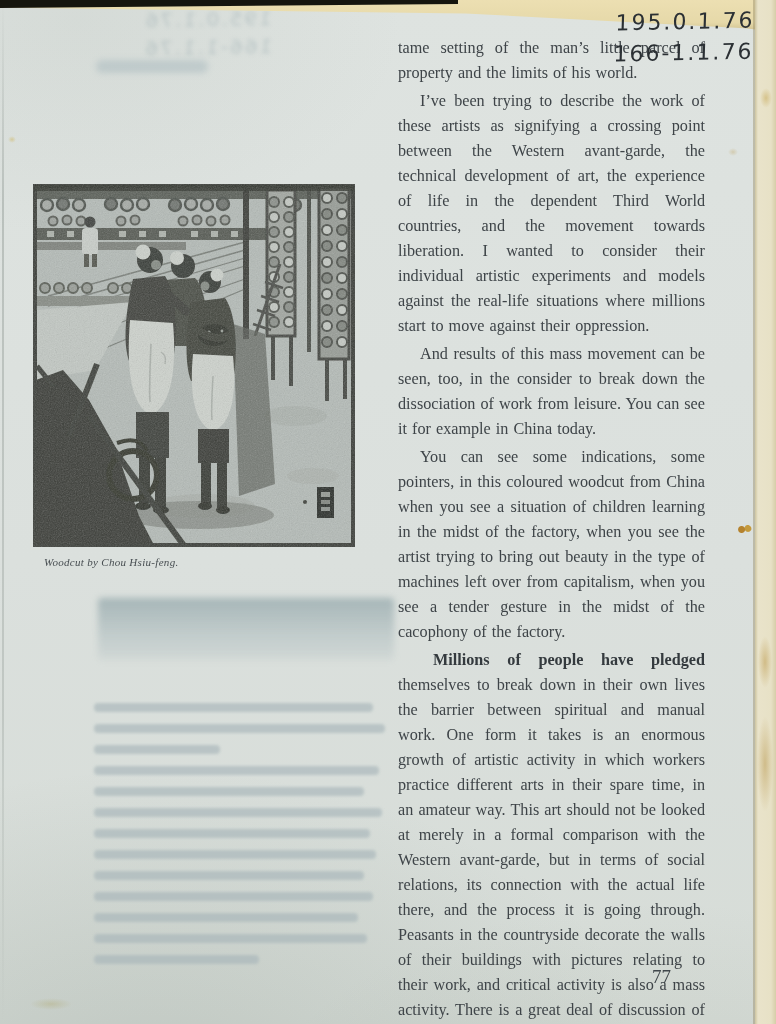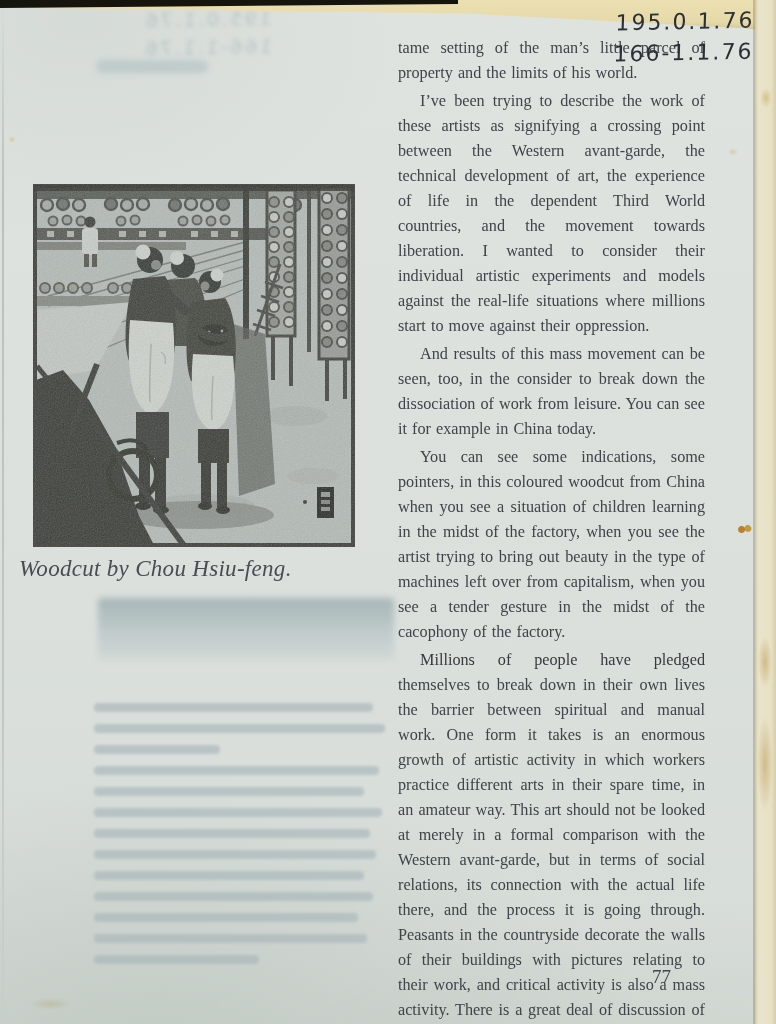--- a/index.html
+++ b/index.html
@@ -44,27 +44,27 @@
     transform:scaleX(-1) rotate(1deg);filter:blur(2px);opacity:.4;}
   .ghost-word{position:absolute;left:96px;top:60px;width:112px;height:13px;background:#a7b8bd;
     border-radius:6px;filter:blur(3px);opacity:.5;z-index:2;}
   
   .bleed-band{position:absolute;left:98px;top:598px;width:296px;height:62px;z-index:1;
     background:linear-gradient(180deg,rgba(124,148,154,.55),rgba(150,170,175,.35) 60%,rgba(160,178,182,.15));
     filter:blur(3px);border-radius:4px;}
   .bleed-line{position:absolute;height:9px;background:#a8b6ba;border-radius:4px;filter:blur(1.8px);opacity:.65;z-index:1;}
   
   .figure{position:absolute;left:33px;top:184px;width:322px;height:363px;z-index:3;}
-  .caption{position:absolute;left:19px;top:556px;z-index:3;font-style:italic;font-size:23px;color:#474d51;letter-spacing:.3px;}
+  .caption{position:absolute;left:44px;top:556px;z-index:3;font-style:italic;font-size:11px;color:#474d51;letter-spacing:.3px;}
   
   .article{position:absolute;left:398px;top:36px;width:307px;z-index:3;}
   .article p{margin:0 0 3px 0;text-align:justify;font-size:16.2px;line-height:25px;color:#3e4448;
     word-spacing:1px;}
   .article p.indent{text-indent:22px;}
-  .article b{font-weight:normal;color:#343a3e;}
+  .article b{font-weight:bold;color:#343a3e;margin-left:13px;}
   
   .page-number{position:absolute;left:652px;top:966px;z-index:3;font-size:19px;color:#40474b;}
 </style>
 </head>
 <body>
 
 <div class="page">
 
   <div class="edge-top-black"></div>
   <div class="edge-top-cream"></div>

